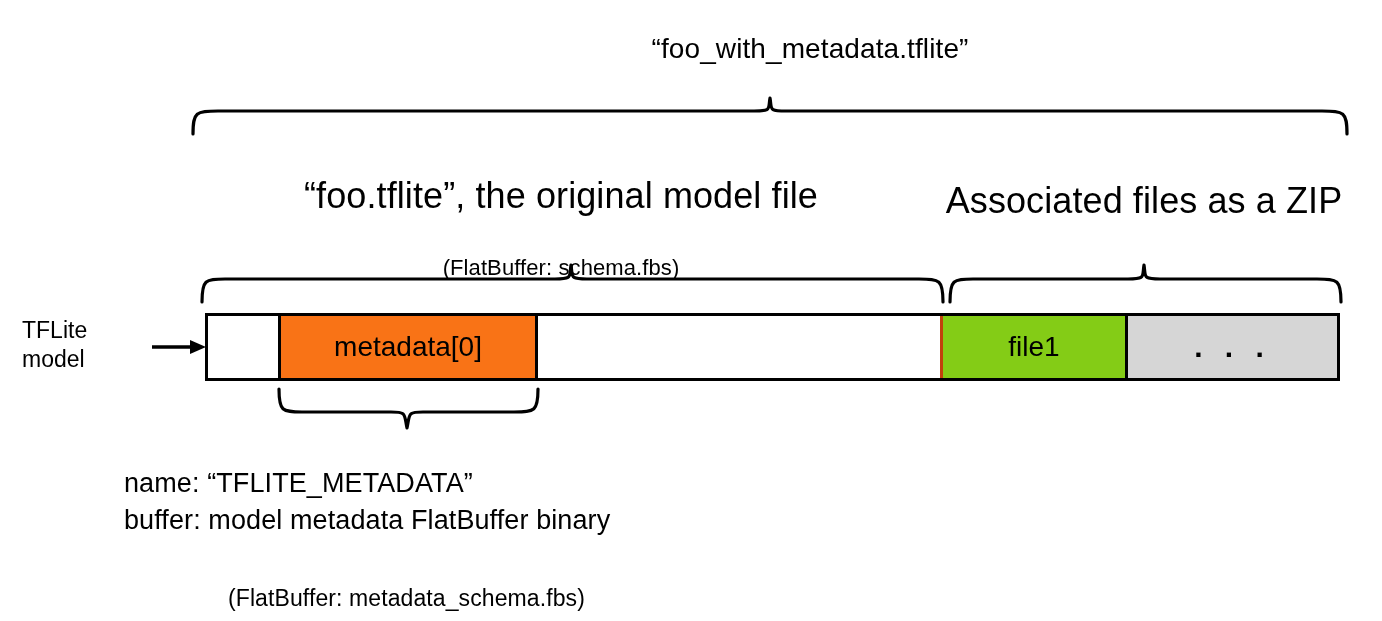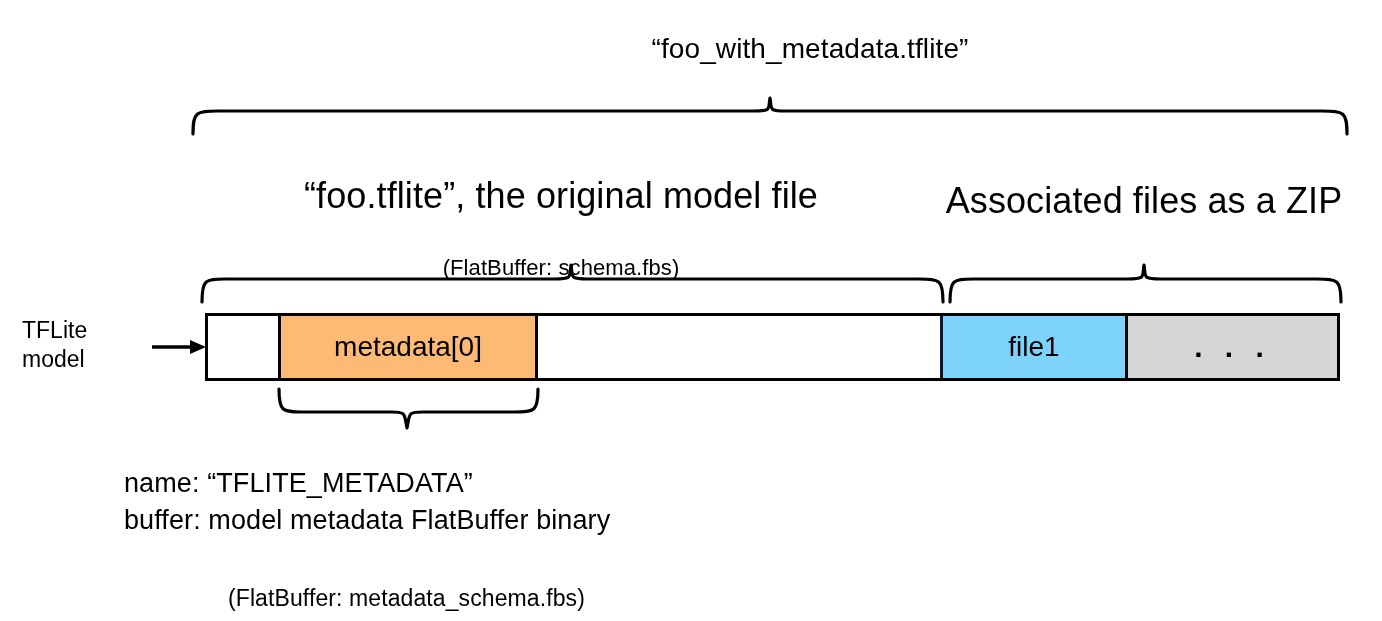--- a/index.html
+++ b/index.html
@@ -71,23 +71,23 @@
     box-sizing: border-box;
     height: 100%;
     display: flex;
     align-items: center;
     justify-content: center;
     font-size: 28px;
     color: #000;
     overflow: hidden;
   }
   .seg-pad      { flex: 0 0 70px;  background:#ffffff; }
-  .seg-meta     { flex: 0 0 260px; background:#fdba74; border-left:3px solid #000; border-right:3px solid #000; }
+  .seg-meta     { flex: 0 0 260px; background:#f97316; border-left:3px solid #000; border-right:3px solid #000; }
   .seg-body     { flex: 0 0 402px; background:#ffffff; }
-  .seg-file1    { flex: 0 0 188px; background:#7dd3fc; border-left:3px solid #0f172a; border-right:3px solid #000; }
+  .seg-file1    { flex: 0 0 188px; background:#84cc16; border-left:3px solid #c2410c; border-right:3px solid #000; }
   .seg-more     { flex: 1 1 auto;  background:#d6d6d6; }
   .dots { letter-spacing: 7px; font-size: 30px; font-weight: 700; }
 
   
   #arrow { left: 152px; top: 337px; width: 54px; height: 20px; }
 
   
   .brace { position: absolute; overflow: visible; }
 </style>
 </head>

